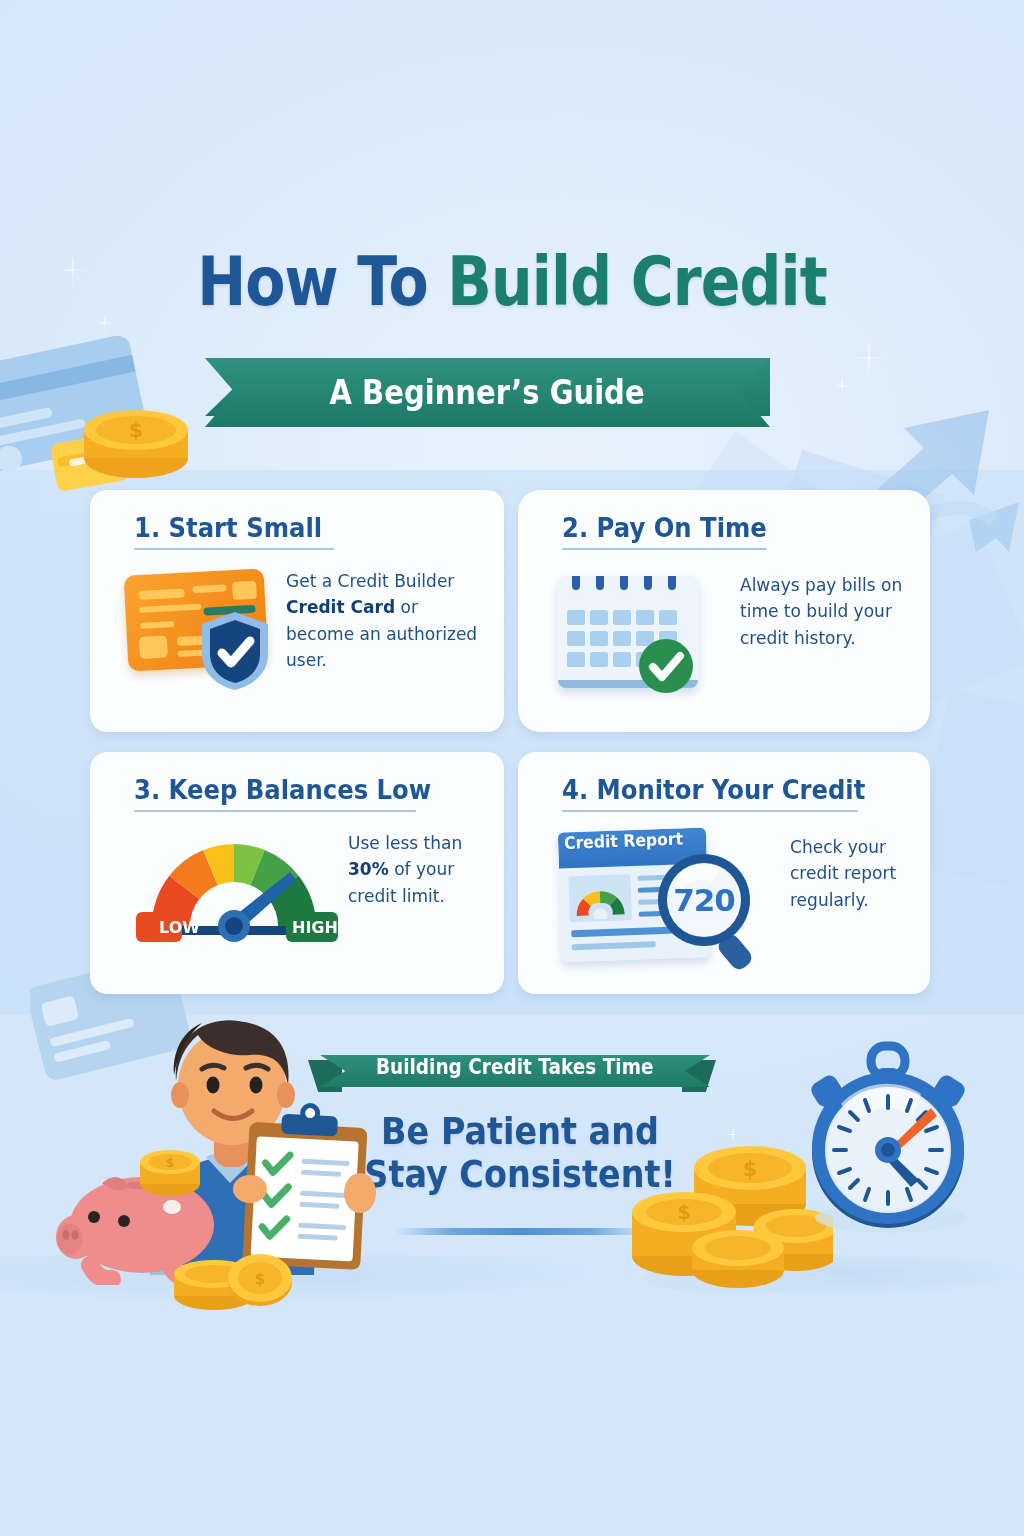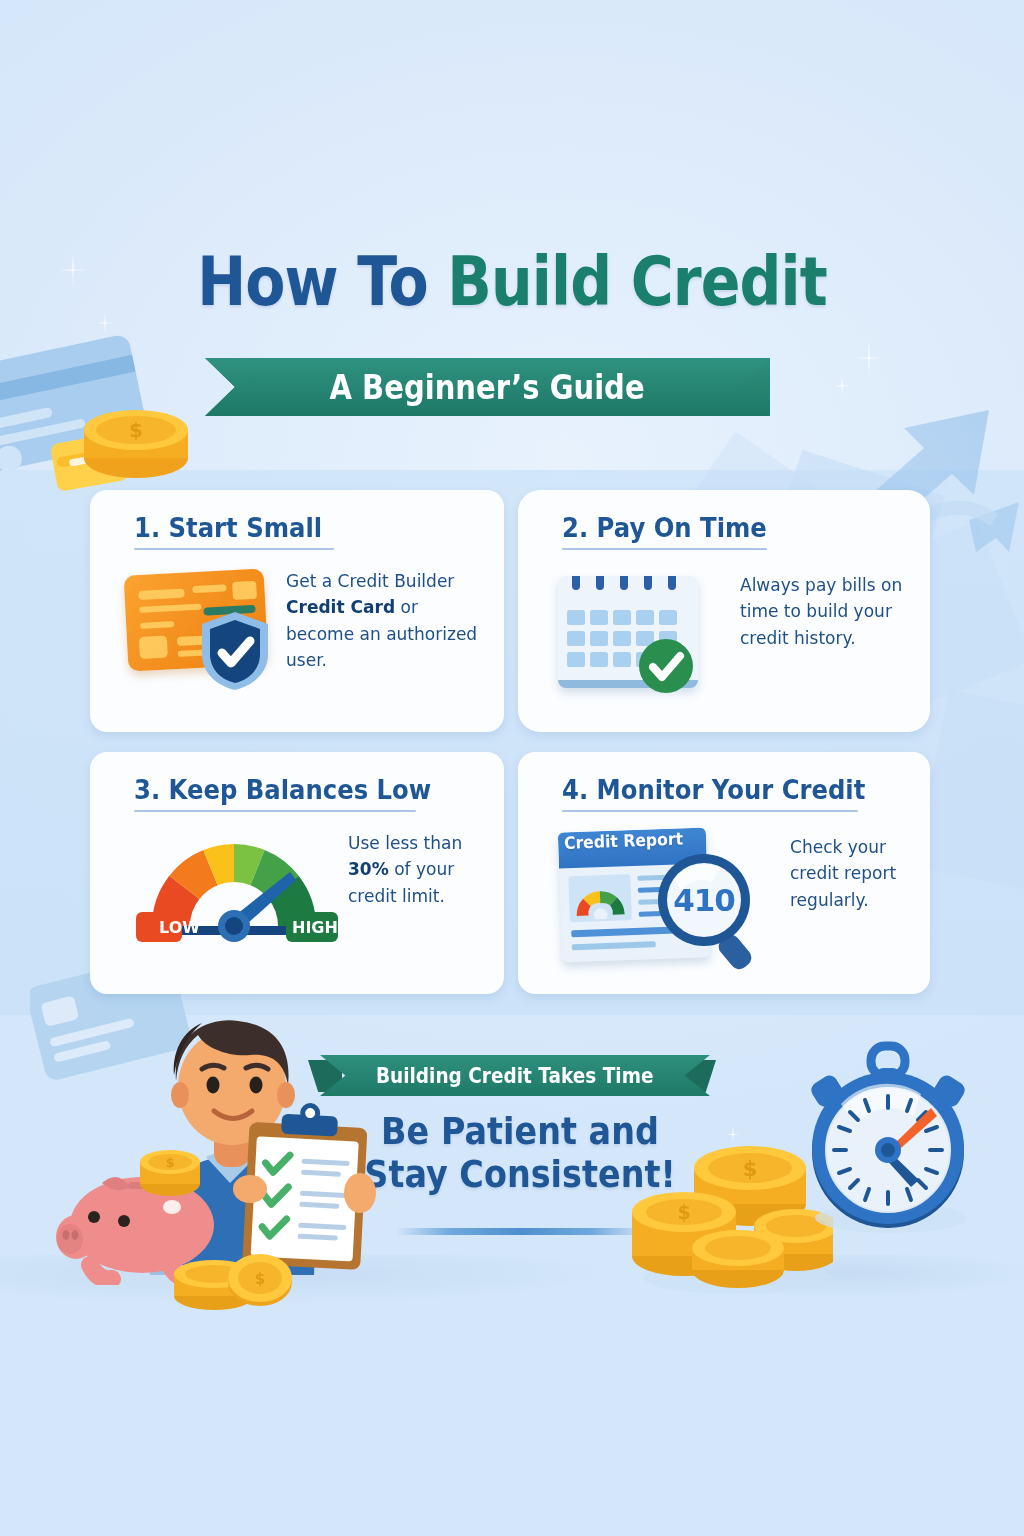--- a/index.html
+++ b/index.html
@@ -55,21 +55,21 @@
   .title .navy{ color:#1f5796; }
   .title .teal{ color:#1a7f6d; }
 
   .ribbon{
     position:absolute; left:205px; top:358px; width:565px; height:58px;
     background:linear-gradient(180deg,#2e8f7c 0%, #1f7a68 100%);
     clip-path:polygon(0 0, 100% 0, 100% 100%, 0 100%, 5.3% 50%);
     display:flex; align-items:center; justify-content:center;
   }
   .ribbon-inner{
-    position:absolute; left:205px; top:358px; width:565px; height:58px;
+    position:absolute; left:205px; top:358px; width:565px; height:69px;
     clip-path:polygon(0 0, 100% 0, 94.7% 50%, 100% 100%, 0 100%, 5.3% 50%);
     background:linear-gradient(180deg,#2f9280 0%, #1e7866 100%);
     display:flex; align-items:center; justify-content:center;
     box-shadow:0 3px 6px rgba(30,90,80,.22);
   }
   .ribbon-text{
     font-family:"DejaVu Sans", sans-serif;
     font-weight:bold; color:#ffffff; font-size:33px;
     transform:scaleX(.88); white-space:nowrap;
   }
@@ -169,24 +169,24 @@
   }
   .magnifier{ position:absolute; left:98px; top:28px; width:112px; height:118px; }
   .mag-score{
     position:absolute; left:112px; top:58px; width:84px; text-align:center;
     font-family:"DejaVu Sans", sans-serif; font-weight:bold;
     font-size:31px; color:#2f74c4; letter-spacing:-1px;
   }
 
   
   .bot-ribbon{
-    position:absolute; left:320px; top:1055px; width:390px; height:41px;
+    position:absolute; left:320px; top:1055px; width:390px; height:32px;
     background:linear-gradient(180deg,#2e8f7c 0%, #1f7a68 100%);
     clip-path:polygon(0 0,100% 0,93.5% 50%,100% 100%,0 100%,6.5% 50%);
-    display:flex; align-items:center; justify-content:center;
+    display:flex; justify-content:center;
     box-shadow:0 3px 5px rgba(30,90,80,.2);
   }
   .bot-ribbon span{
     font-family:"DejaVu Sans", sans-serif; font-weight:bold;
     color:#fff; font-size:21px; transform:scaleX(.88); white-space:nowrap;
   }
   .bot-ribbon-wing{
     position:absolute; top:1060px; width:34px; height:32px;
     background:#1c6b5b;
   }
@@ -421,21 +421,21 @@
         <div class="rl" style="left:10px;top:112px;width:84px;height:6px;"></div>
       </div>
       <div class="replabel">Credit Report</div>
 
       <svg class="magnifier" viewBox="0 0 112 118">
         <rect x="76" y="82" width="22" height="36" rx="9" fill="#2a5fa0" transform="rotate(-40 87 100)"></rect>
         <circle cx="56" cy="48" r="46" fill="#1f5796"></circle>
         <circle cx="56" cy="48" r="37" fill="#f2f7fd"></circle>
         <path d="M26 28 A37 37 0 0 1 72 16 L64 30 A24 24 0 0 0 34 38 Z" fill="#ffffff" opacity=".7"></path>
       </svg>
-      <div class="mag-score">410</div>
+      <div class="mag-score">720</div>
     </div>
 
     <div class="card-body"><span>Check your credit report regularly.</span></div>
   </div>
 
   <div class="bot-ribbon-wing" id="wingL"></div>
   <div class="bot-ribbon-wing" id="wingR"></div>
   <div class="bot-ribbon">
     <span>Building Credit Takes Time</span>
   </div>

